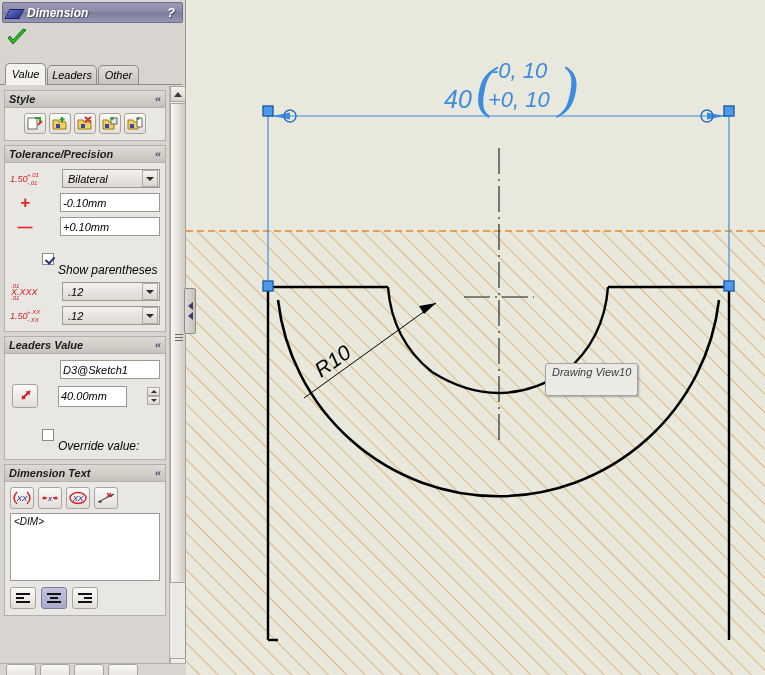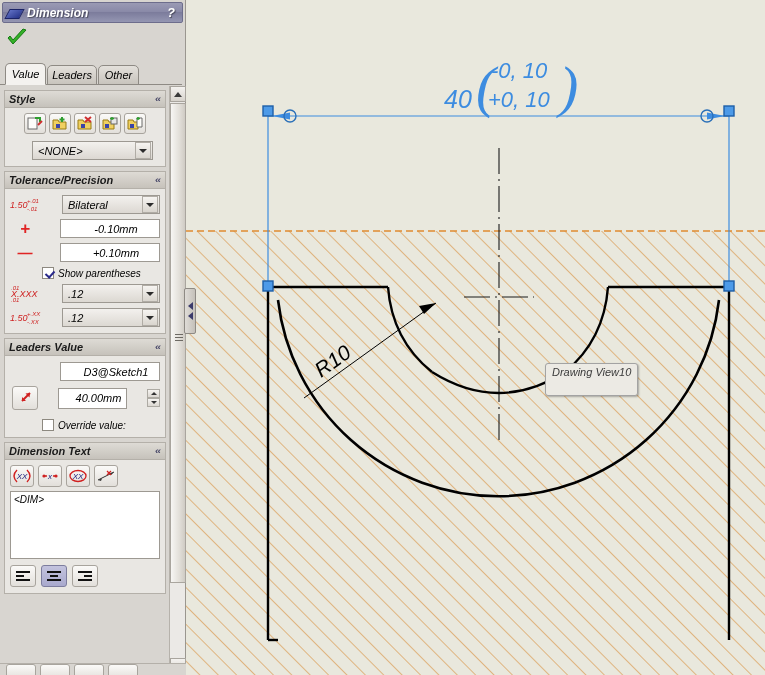--- a/index.html
+++ b/index.html
@@ -140,37 +140,37 @@
   .combo .carrow::after {
     content:""; width:0;height:0;
     border-left:4px solid transparent; border-right:4px solid transparent;
     border-top:4px solid #2b2b2b;
   }
   .combo.grey { background: linear-gradient(180deg,#f3f1ee,#dcd8d2); }
 
   .txtfield {
     height: 19px; background: #ffffff;
     border: 1px solid #9d9992;
-    display: flex; align-items: center; padding-left: 12px;
-    font-size: 11px; color: #000; justify-content: center;
+    display: flex; align-items: center; padding-left: 2px;
+    font-size: 11px; color: #000;
   }
 
   .cbrow { display: flex; align-items: center; gap: 4px; margin-top: 5px; }
   .cbox {
     width: 12px; height: 12px; flex: none;
     background: #fff; border: 1px solid #8d8980;
     position: relative; cursor: pointer;
   }
   .cbox.checked::after {
     content: ""; position: absolute;
     left: 2px; top: 5px; width: 4px; height: 7px;
     border: solid #2a2a8a; border-width: 0 2px 2px 0;
     transform: rotate(42deg); top: 1px; left: 4px;
   }
-  .cblabel { font-size: 10px; color: #000; }
+  .cblabel { font-size: 12px; color: #000; margin-top: 22px; }
 
   .fieldrow { display: flex; align-items: center; gap: 20px; margin-top: 5px; }
 
   
   .tolglyph {
     width: 32px; flex: none;
     font-size: 8px; color: #cf2222;
     line-height: 1; position: relative; height: 18px;
   }
   .tolglyph .big { font-size: 9px; position: absolute; left: 0; top: 5px; }
@@ -379,24 +379,20 @@
             </div>
             <div class="iconbtn">
               <svg width="16" height="15" viewBox="0 0 16 15">
                 <path d="M1 4 L6 4 L7 6 L11 6 L11 13 L1 13 Z" fill="#f0d060" stroke="#9a7c14"></path>
                 <rect x="3" y="8" width="4" height="4" fill="#3b45a8"></rect>
                 <path d="M10 2 L15 2 L15 11 L10 11 Z" fill="#fdfdfa" stroke="#6b6b6b"></path>
                 <path d="M11 1 L11 4 M9.5 2.5 L13 2.5" stroke="#2f9e2f" stroke-width="1.5"></path>
               </svg>
             </div>
           </div>
-          <div class="combo grey" style="margin:7px 7px 0 22px;">
-            <span class="cval">&lt;NONE&gt;</span>
-            <span class="carrow"></span>
-          </div>
         </div>
       </div>
 
       <div class="group">
         <div class="group-head">
           <span class="ghtitle">Tolerance/Precision</span>
           <span class="chev">«</span>
         </div>
         <div class="group-body">
 

